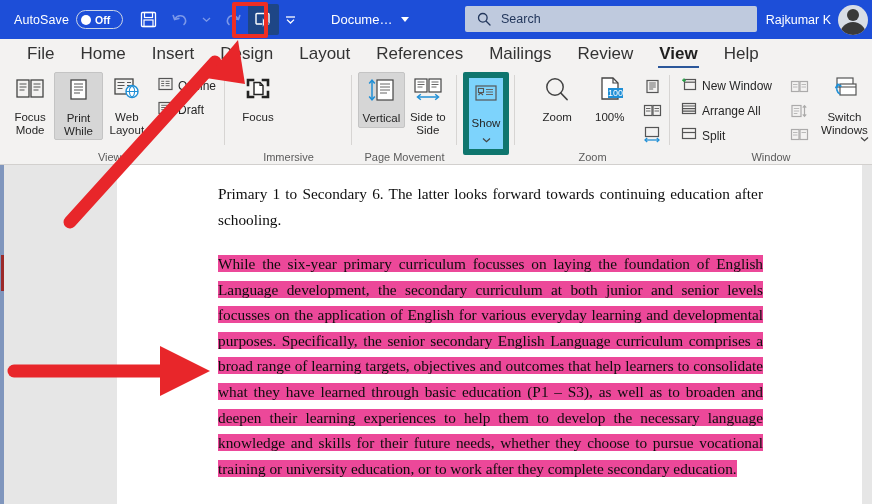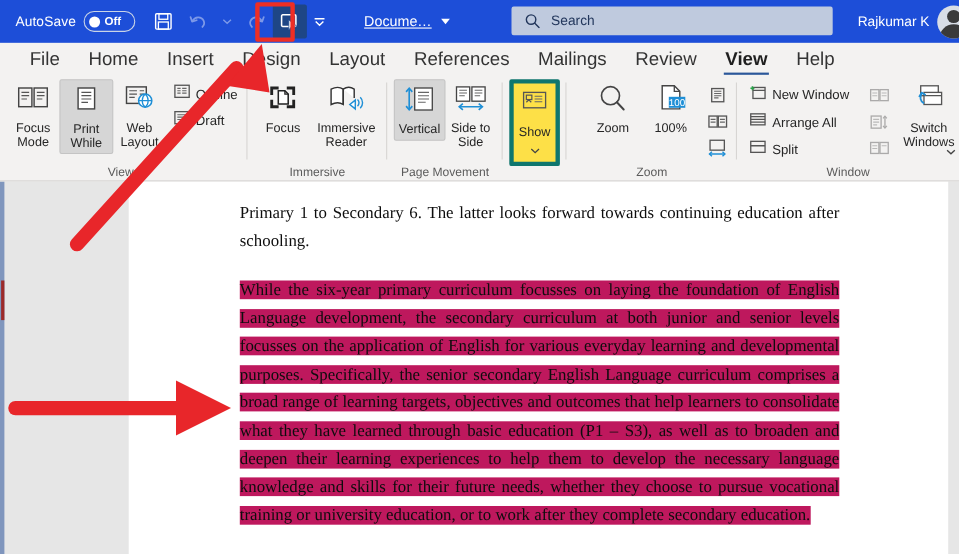--- a/index.html
+++ b/index.html
@@ -34,32 +34,32 @@
   .qat-btn.dim svg{ opacity:.42; }
   .qat-btn.small{ width:22px; }
   .qat-btn.highlighted{ background:#1e4686; }
 
   .redbox{
     position:absolute; left:232px; top:2px; width:36px; height:36px;
     border:4px solid #ee2e24; border-radius:2px; pointer-events:none; z-index:40;
   }
 
   .doc-name{
-    color:#fff; font-size:13px; margin-left:30px; display:flex; align-items:center; gap:9px;text-decoration:underline;
+    color:#fff; font-size:13px; margin-left:30px; display:flex; align-items:center; gap:9px;
   }
   .caret-down{ width:0;height:0;border-left:4.5px solid transparent;border-right:4.5px solid transparent;border-top:5px solid #fff; }
 
   .searchbox{
     position:absolute; left:465px; top:6px; width:292px; height:26px;
     background:#bfcade; border-radius:2px; display:flex; align-items:center; padding-left:12px; gap:10px;
   }
   .searchbox .sp{ color:#23375c; font-size:12.5px; }
 
   .user{
-    position:absolute; right:0px; top:0px; height:39px; display:flex; align-items:center; gap:7px; padding-right:2px;
+    position:absolute; right:0px; top:0px; height:39px; display:flex; align-items:center; gap:7px; padding-right:16px;
   }
   .user .uname{ color:#fff; font-size:12.5px; }
   .avatar{
     width:30px;height:30px;border-radius:50%;background:#d8dde6; position:relative; overflow:hidden;
     margin-right:-12px;
   }
   .avatar .head{ position:absolute; left:9px; top:4px; width:12px;height:12px;border-radius:50%;background:#3a3a3a;}
   .avatar .body{ position:absolute; left:2px; top:17px; width:26px;height:18px;border-radius:13px 13px 0 0;background:#3a3a3a;}
 
   
@@ -92,21 +92,21 @@
     position:absolute; right:0; top:6px; bottom:20px; width:1px; background:#d7d5d3;
   }
 
   .bigbtn{
     width:54px; display:flex; flex-direction:column; align-items:center; padding:4px 2px 2px 2px;
     border-radius:2px;
   }
   .bigbtn .ico{ height:34px; display:flex; justify-content:center;}
   .bigbtn .lbl{ font-size:11.5px; color:#262626; text-align:center; line-height:12.5px; margin-top:1px;}
   .bigbtn.sel{ background:#d6d6d6; border:1px solid #c4c4c4; }
-  .bigbtn.boxed{ border:4px solid #0f766e; background:#fde047;}
+  .bigbtn.boxed{ border:6px solid #0f766e; background:#7dd3fc;}
 
   .smallrow{ display:flex; align-items:center; gap:5px; height:21px; padding:0 3px; }
   .smallrow .lbl{ font-size:12px; color:#262626; white-space:nowrap;}
   .smallcol{ display:flex; flex-direction:column; justify-content:flex-start; padding-top:3px; gap:3px; }
 
   .iconcol{ display:flex; flex-direction:column; gap:3px; padding-top:4px; }
   .iconcol .ibtn{ width:24px;height:21px; display:flex;align-items:center;justify-content:center;}
 
   
   .docarea{
@@ -117,21 +117,21 @@
   .leftrail .mark{ position:absolute; left:1px; width:3px; background:#9c2a2a; }
   .page{
     position:absolute; left:117px; top:0; width:745px; height:339px; background:#fff;
   }
   .para{
     position:absolute; font-family:"Liberation Serif", serif; font-size:15.3px;
     color:#0d0d0d; line-height:25.6px; text-align:justify;
   }
   .para.p1{ left:101px; top:16px; width:545px; }
   .para.p2{ left:101px; top:86px; width:545px; }
-  .hl{ background:#be185d; box-decoration-break:clone; -webkit-box-decoration-break:clone; }
+  .hl{ background:#ec4899; box-decoration-break:clone; -webkit-box-decoration-break:clone; }
 
   
   .arrows{ position:absolute; left:0; top:0; width:872px; height:504px; pointer-events:none; z-index:30;}
 </style>
 </head>
 <body>
 
 <div id="app">
 
   <div class="titlebar">
@@ -284,32 +284,20 @@
         <div class="bigbtn">
           <span class="ico">
             <svg width="28" height="26" viewBox="0 0 28 26">
                 <path d="M4 4h5M4 4v5M24 4h-5M24 4v5M4 21h5M4 21v-5M24 21h-5M24 21v-5" stroke="#222" stroke-width="2.6" stroke-linecap="square"></path>
                 <path d="M10 6.5h6l3 3v9h-9z" fill="#fff" stroke="#222" stroke-width="1.4"></path>
                 <path d="M16 6.5v3h3" fill="none" stroke="#222" stroke-width="1.2"></path>
               </svg>
           </span>
           <span class="lbl">Focus</span>
         </div>
-        <div class="bigbtn" style="width:64px;">
-          <span class="ico">
-            <svg width="34" height="26" viewBox="0 0 34 26">
-                <path d="M3 5 C7 3 11 3 14 5 V19 C11 17 7 17 3 19 Z" fill="#fff" stroke="#333" stroke-width="1.3"></path>
-                <path d="M14 5 C17 3 21 3 24 5 V13" fill="#fff" stroke="#333" stroke-width="1.3"></path>
-                <path d="M14 5 V19" stroke="#333" stroke-width="1.2"></path>
-                <path d="M20 19 l5-4 v8 z" fill="#fff" stroke="#1f8fd6" stroke-width="1.3"></path>
-                <path d="M27 14.5 a4 4 0 010 6 M29.5 12.5 a7 7 0 010 10" fill="none" stroke="#1f8fd6" stroke-width="1.3"></path>
-              </svg>
-          </span>
-          <span class="lbl">Immersive Reader</span>
-        </div>
       </div>
       <div class="glabel">Immersive</div>
       <div class="sep"></div>
     </div>
 
     <div class="rgroup" style="width:105px;">
       <div class="gbody">
         <div class="bigbtn sel">
           <span class="ico">
             <svg width="30" height="28" viewBox="0 0 30 28">

